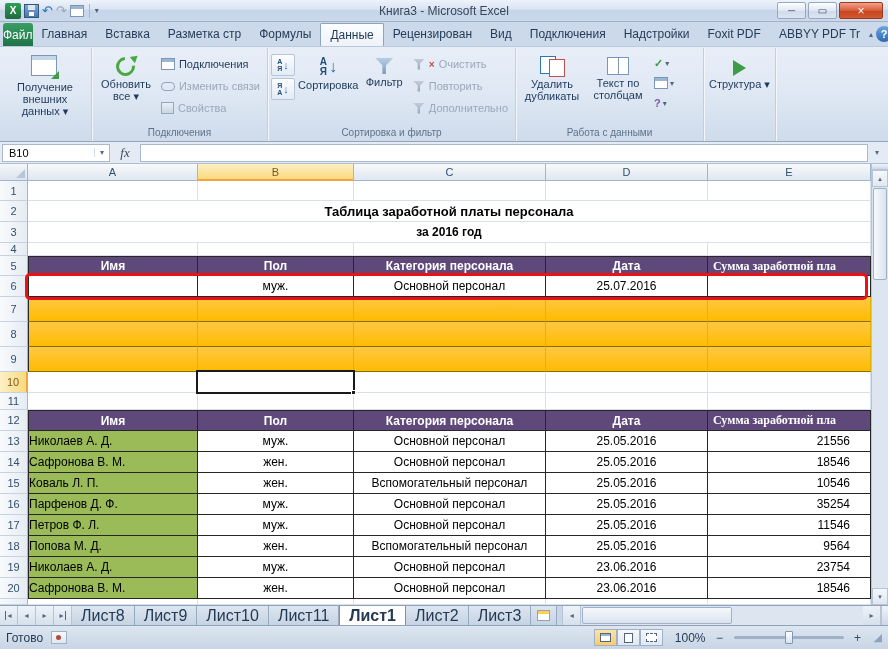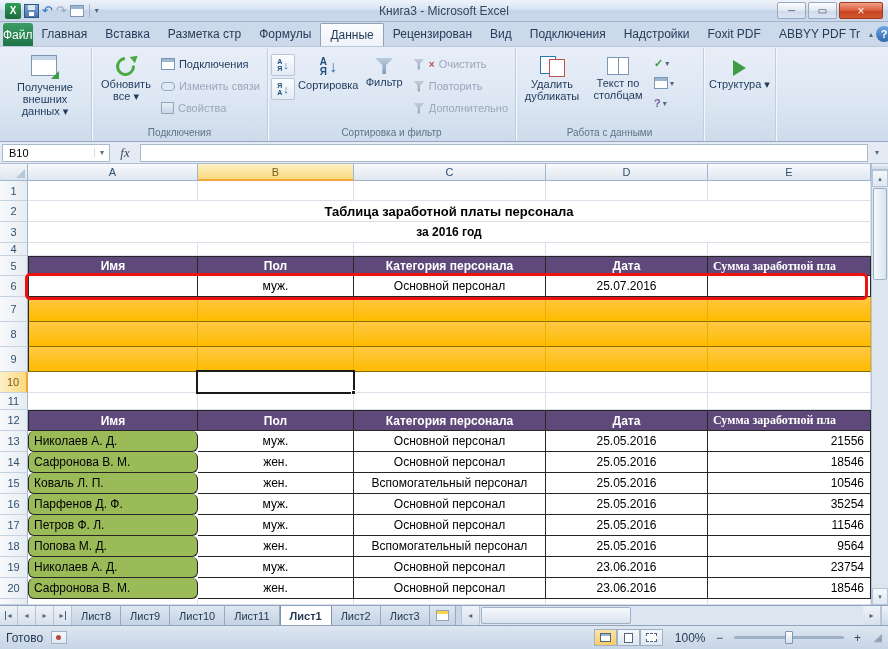--- a/index.html
+++ b/index.html
@@ -96,38 +96,38 @@
   .cA{width:170px}.cB{width:156px}.cC{width:192px}.cD{width:162px}.cE{width:163px}
   .wide{width:843px;justify-content:center;font-weight:bold;}
   .t1{font-size:13px;}
   .dk{border-right:1px solid #262626;border-bottom:1px solid #262626;}
   .dt{border-top:1px solid #262626;}
   .dl{border-left:1px solid #262626;}
   .dr{border-right:1px solid #262626;}
   .hp{background:#5f497a;color:#fff;font-weight:bold;}
   .org{background:linear-gradient(#ffc844,#ffbb00);border-right:1px solid #e2b400;border-bottom:1px solid #8a6d00;}
   .grn{background:#9bbb59;}
-  .left{justify-content:flex-start;padding-left:5px;border-radius:6px;}
+  .left{justify-content:flex-start;}
   .lefthead{justify-content:flex-start;padding-left:5px;font-family:Liberation Serif, serif;}
-  .right{justify-content:flex-end;padding-right:6px;}
+  .right{justify-content:flex-end;padding-right:20px;}
   .redbox{position:absolute;left:25px;top:91.5px;width:843px;height:27px;border:3px solid #ee1111;border-radius:5px;z-index:3;}
   .selbox{position:absolute;left:196px;top:189px;width:159px;height:24px;border:2px solid #1a1a1a;z-index:4;}
   .handle{position:absolute;right:-3px;bottom:-3px;width:5px;height:5px;background:#1a1a1a;border:1px solid #fff;}
   .vscroll{width:17px;display:flex;flex-direction:column;background:#dce5f0;border-left:1px solid #b6c4d6;}
   .sbtn{height:17px;flex:0 0 17px;background:linear-gradient(#f5f8fb,#dfe7f1);border:1px solid #b6c4d6;display:flex;align-items:center;justify-content:center;font-size:7px;color:#51657e;}
   .vsplit{height:6px;flex:0 0 6px;background:linear-gradient(#eef3f8,#cdd9e7);border-bottom:1px solid #b6c4d6;}
   .vthumb{height:92px;margin:1px;background:linear-gradient(90deg,#f6f9fc,#d9e3ef);border:1px solid #9fb1c7;border-radius:2px;}
   .vtrack{flex:1;}
 
   
   .stabs{height:20px;flex:0 0 20px;background:#c9d6e7;border-top:1px solid #8fa3bc;display:flex;align-items:stretch;}
   .snav{width:18px;display:flex;align-items:center;justify-content:center;font-size:8px;color:#51657e;background:linear-gradient(#eef3f8,#d6e0ec);border-right:1px solid #b6c4d6;}
   .snav.endbar span{border-left:1px solid #51657e;padding-left:1px;}
   .snav.endbar2 span{border-right:1px solid #51657e;padding-right:1px;}
-  .stab{padding:0 9px;display:flex;align-items:center;font-size:11px;color:#243a54;background:linear-gradient(#dde6f0,#c6d3e3);border-right:1px solid #97a9bf;}
+  .stab{padding:0 9px;display:flex;align-items:center;font-size:16px;color:#243a54;background:linear-gradient(#dde6f0,#c6d3e3);border-right:1px solid #97a9bf;}
   .stab.active{background:#fff;font-weight:bold;border-right:1px solid #7f93ac;border-left:1px solid #7f93ac;}
   .instab{width:26px;display:flex;align-items:center;justify-content:center;background:linear-gradient(#dde6f0,#c6d3e3);border-right:1px solid #97a9bf;}
   .i-sheet{width:13px;height:11px;background:#fff;border:1px solid #8fa3bc;box-shadow:inset 0 3px 0 #ffd24d;}
   .hscroll{flex:1;margin-left:5px;display:flex;background:#dce5f0;border-left:1px solid #b6c4d6;}
   .hthumb{width:150px;margin:1px;background:linear-gradient(#f6f9fc,#d9e3ef);border:1px solid #9fb1c7;border-radius:2px;}
   .htrack{flex:1;}
   .hsplit{width:7px;background:linear-gradient(#eef3f8,#cdd9e7);border-left:1px solid #b6c4d6;}
 
   
   .sbar{height:24px;flex:0 0 24px;background:linear-gradient(#dde6f1,#c8d5e5);border-top:1px solid #8fa3bc;display:flex;align-items:center;padding:0 6px;font-size:12px;color:#243a54;gap:8px;}

